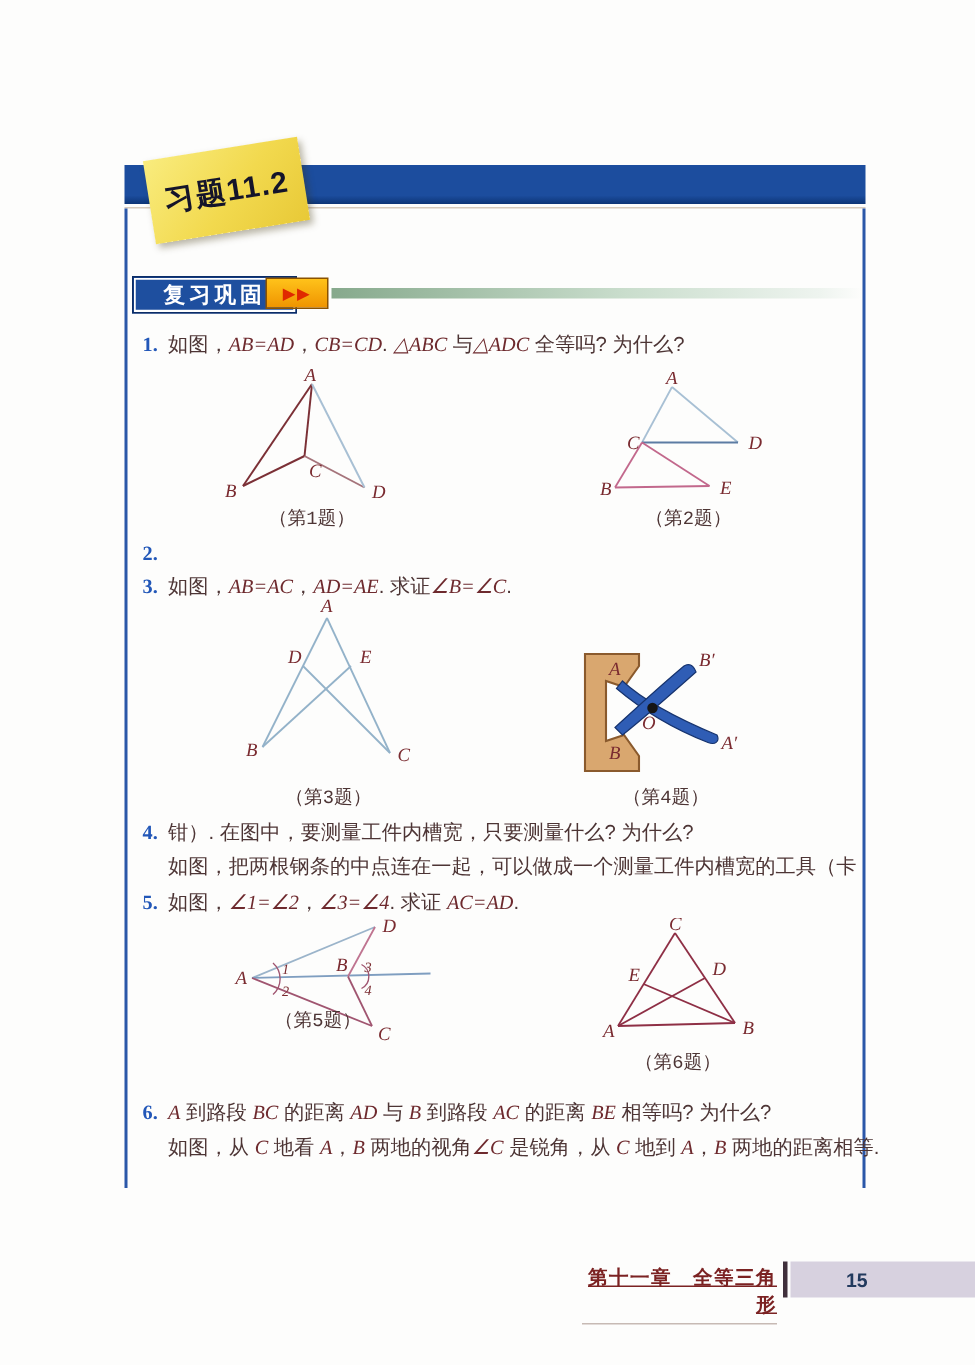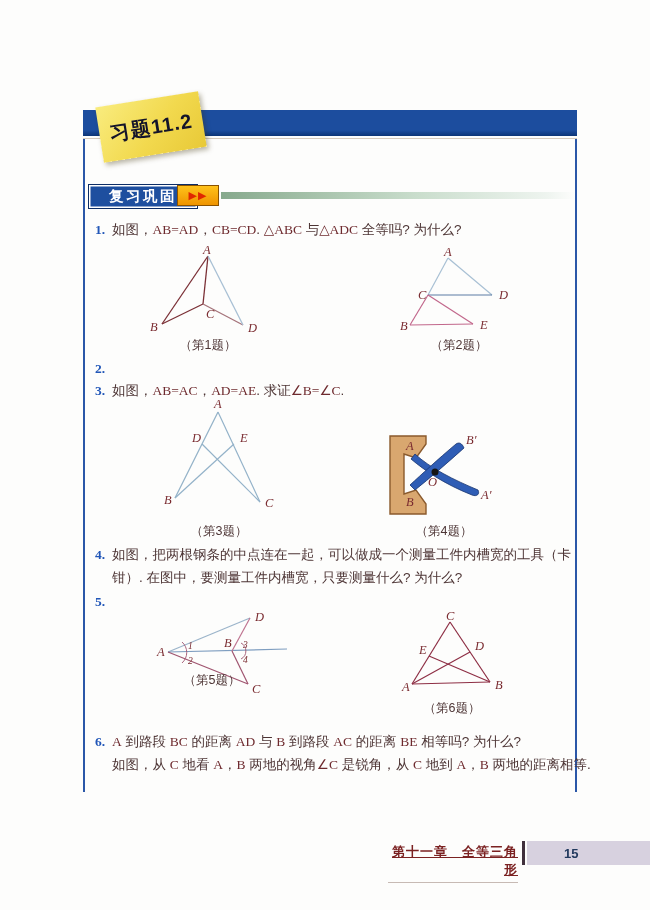--- a/index.html
+++ b/index.html
@@ -49,26 +49,26 @@
   
   .problem{
     position:absolute;left:95px;width:480px;display:flex;
     font-size:13.5px;line-height:23px;color:var(--text-dark,#4d3535);
   }
   .pnum{
     width:17px;flex:none;color:var(--num-blue,#2257b8);
     font-weight:bold;font-family:"Liberation Serif",serif;
   }
   .pline{white-space:nowrap;}
-  .math{font-family:"Liberation Serif",serif;color:var(--math-maroon,#6e2a2e);margin-top:31px;}
+  .math{font-family:"Liberation Serif",serif;font-style:italic;color:var(--math-maroon,#6e2a2e);margin-top:31px;}
   
   figure.fig{margin:0;position:absolute;}
   .caption{
     position:absolute;width:120px;text-align:center;
-    font-size:12.5px;color:var(--text-dark,#4d3535);
+    font-size:12.5px;color:var(--text-dark,#4d3535);font-family:Liberation Mono, monospace;
   }
   svg text.vlabel{
     font-family:"Liberation Serif",serif;font-style:italic;
     font-size:12.5px;fill:var(--label-maroon,#7a2b30);
   }
   svg text.small-num{
     font-family:"Liberation Serif",serif;font-style:italic;
     font-size:9.5px;fill:var(--label-maroon,#7a2b30);
   }
   
@@ -114,26 +114,29 @@
 </div>
 <div class="problem" style="top:379px">
   <span class="pnum">3.</span>
     <div class="pbody">
       <div class="pline"><span>如图，</span><span class="math">AB=AC</span><span>，</span><span class="math">AD=AE</span><span>. 求证</span><span class="math">∠B=∠C</span><span>.</span></div>
     </div>
 </div>
 <div class="problem" style="top:543px">
   <span class="pnum">4.</span>
     <div class="pbody">
+      <div class="pline"><span>钳）. 在图中，要测量工件内槽宽，只要测量什么? 为什么?</span></div>
       <div class="pline"><span>如图，把两根钢条的中点连在一起，可以做成一个测量工件内槽宽的工具（卡</span></div>
-      <div class="pline"><span>钳）. 在图中，要测量工件内槽宽，只要测量什么? 为什么?</span></div>
     </div>
 </div>
 <div class="problem" style="top:590px">
   <span class="pnum">5.</span>
+    <div class="pbody">
+      <div class="pline"><span>如图，</span><span class="math">∠1=∠2</span><span>，</span><span class="math">∠3=∠4</span><span>. 求证 </span><span class="math">AC=AD</span><span>.</span></div>
+    </div>
 </div>
 <div class="problem" style="top:730px">
   <span class="pnum">6.</span>
     <div class="pbody">
       <div class="pline"><span class="math">A</span><span> 到路段 </span><span class="math">BC</span><span> 的距离 </span><span class="math">AD</span><span> 与 </span><span class="math">B</span><span> 到路段 </span><span class="math">AC</span><span> 的距离 </span><span class="math">BE</span><span> 相等吗? 为什么?</span></div>
       <div class="pline"><span>如图，从 </span><span class="math">C</span><span> 地看 </span><span class="math">A</span><span>，</span><span class="math">B</span><span> 两地的视角</span><span class="math">∠C</span><span> 是锐角，从 </span><span class="math">C</span><span> 地到 </span><span class="math">A</span><span>，</span><span class="math">B</span><span> 两地的距离相等.</span></div>
     </div>
 </div>
 
 <figure class="fig" style="left:142px;top:246px;width:120px;height:90px">

